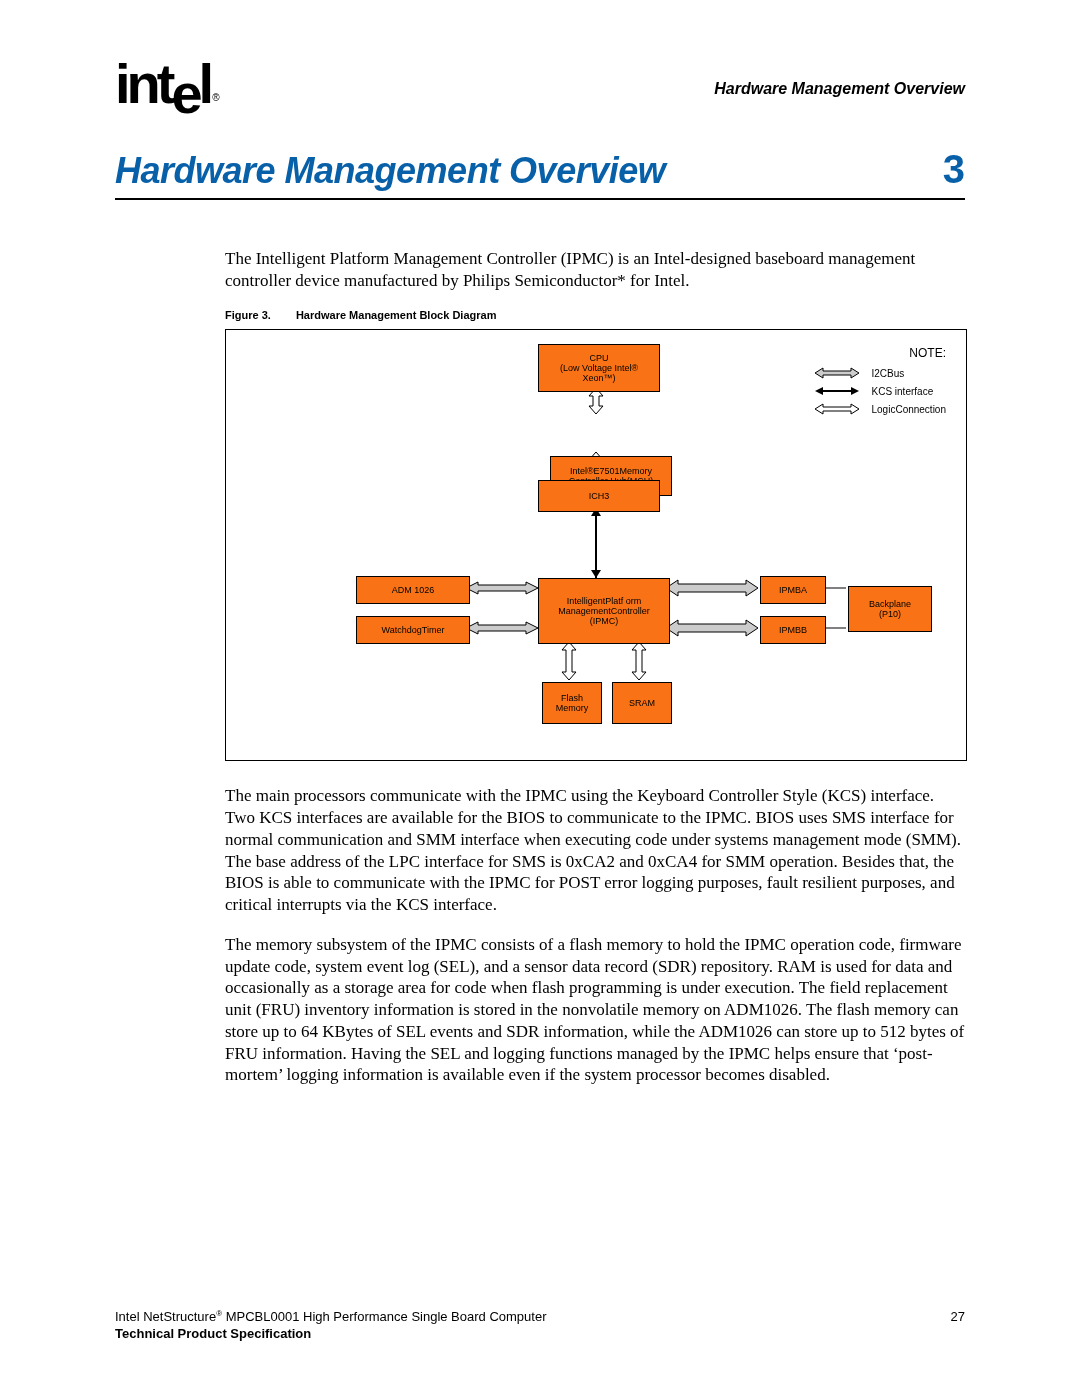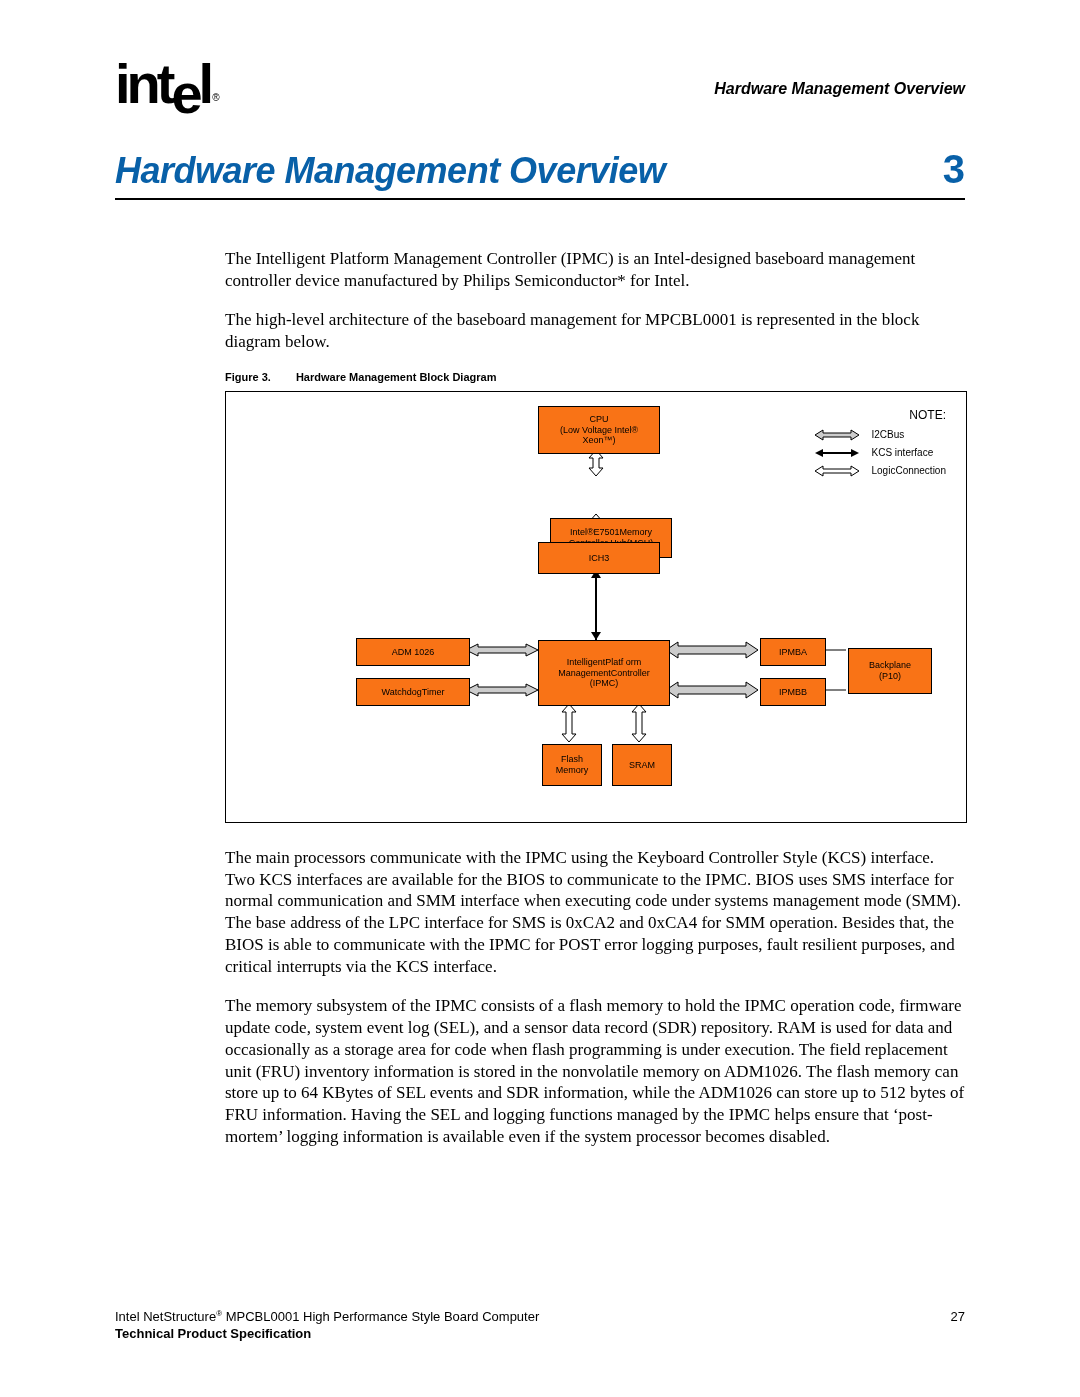--- a/index.html
+++ b/index.html
@@ -146,21 +146,20 @@
     int<span class="dropped">e</span>l<sub class="reg">®</sub>
   </div>
 
   <div class="chapter-row">
     <span class="chapter-title">Hardware Management Overview</span>
     <span class="chapter-num">3</span>
   </div>
 
   <div class="body-text">
     <p>The Intelligent Platform Management Controller (IPMC) is an Intel-designed baseboard management controller device manufactured by Philips Semiconductor* for Intel.</p>
-    <p>The high-level architecture of the baseboard management for MPCBL0001 is represented in the block diagram below.</p>
   </div>
 
   <div class="fig-caption">
     <span class="fignum">Figure 3.</span>
     <span>Hardware Management Block Diagram</span>
   </div>
 
   <div class="diagram-frame">
 
     <svg width="740" height="430" style="position:absolute;left:0;top:0;">
@@ -291,19 +290,19 @@
     </div>
   </div>
 
   <div class="body-text" style="margin-top:24px;">
     <p>The main processors communicate with the IPMC using the Keyboard Controller Style (KCS) interface. Two KCS interfaces are available for the BIOS to communicate to the IPMC. BIOS uses SMS interface for normal communication and SMM interface when executing code under systems management mode (SMM). The base address of the LPC interface for SMS is 0xCA2 and 0xCA4 for SMM operation. Besides that, the BIOS is able to communicate with the IPMC for POST error logging purposes, fault resilient purposes, and critical interrupts via the KCS interface.</p>
     <p>The memory subsystem of the IPMC consists of a flash memory to hold the IPMC operation code, firmware update code, system event log (SEL), and a sensor data record (SDR) repository. RAM is used for data and occasionally as a storage area for code when flash programming is under execution. The field replacement unit (FRU) inventory information is stored in the nonvolatile memory on ADM1026. The flash memory can store up to 64 KBytes of SEL events and SDR information, while the ADM1026 can store up to 512 bytes of FRU information. Having the SEL and logging functions managed by the IPMC helps ensure that ‘post-mortem’ logging information is available even if the system processor becomes disabled.</p>
   </div>
 
   <div class="footer">
     <div>
-      <span>Intel NetStructure</span><sup style="font-size:8px;">®</sup><span> MPCBL0001 High Performance Style Board Computer</span><br>
+      <span>Intel NetStructure</span><sup style="font-size:8px;">®</sup><span> MPCBL0001 High Performance Single Board Computer</span><br>
       <span class="sub">Technical Product Specification</span>
     </div>
     <div>27</div>
   </div>
 
 </div>
 
 </body></html>

